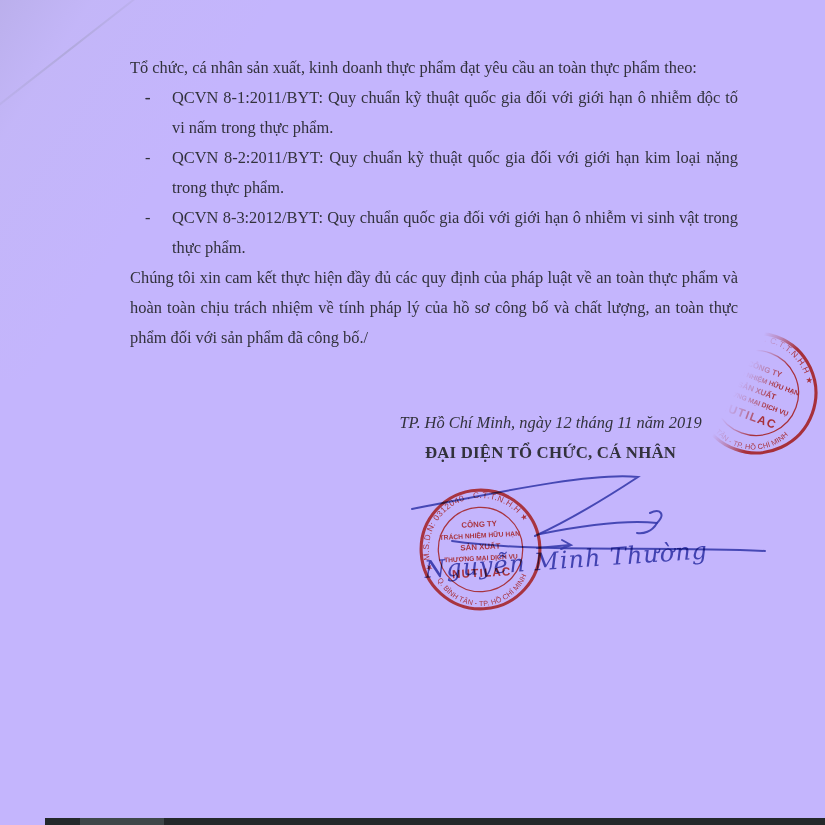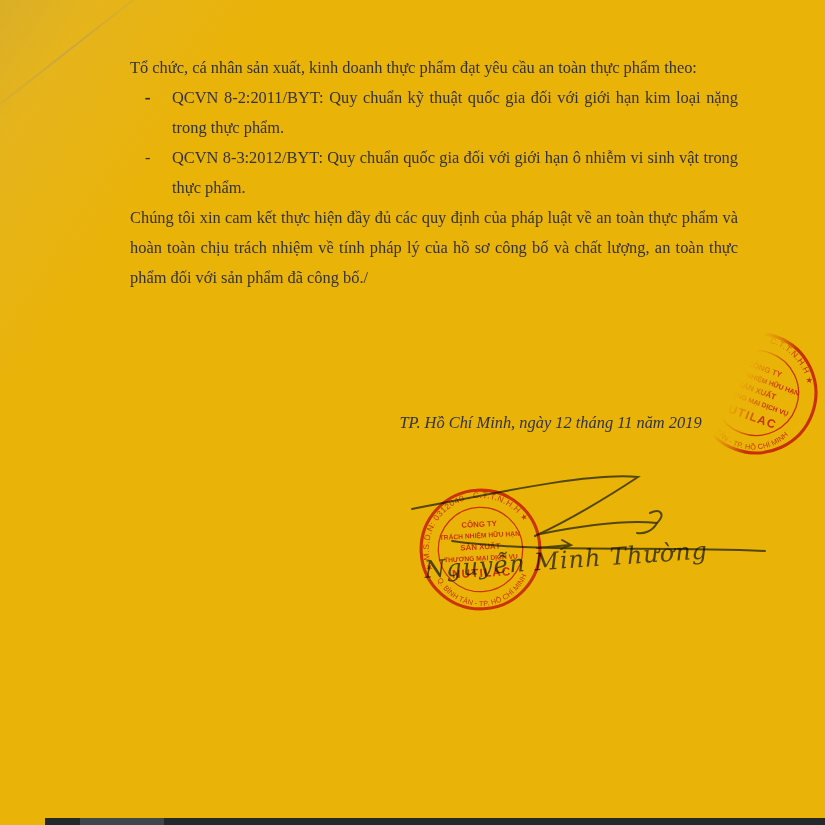--- a/index.html
+++ b/index.html
@@ -1,18 +1,18 @@
 <!DOCTYPE html>
 <html><head>
 <meta charset="utf-8">
 <style>
   html,body{margin:0;padding:0;background:#ffffff;}
   .page{
     position:relative;width:825px;height:825px;overflow:hidden;
-    background:#eab308;
+    background:#c4b5fd;
     font-family:"Liberation Serif","DejaVu Serif",serif;
     color:#32323c;
   }
   
   .crease-shade{
     position:absolute;left:0;top:0;width:420px;height:380px;
     background:linear-gradient(123deg, rgba(150,153,168,0.20) 0%, rgba(190,192,205,0.10) 14%, rgba(255,255,255,0) 42%);
     pointer-events:none;
   }
   .crease-line{
@@ -68,35 +68,37 @@
   <div class="crease-line"></div>
 
   <div class="doc">
     <p>Tổ chức, cá nhân sản xuất, kinh doanh thực phẩm đạt yêu cầu an toàn thực phẩm theo:</p>
     <ul class="reglist">
       <li>
         <span class="dash">-</span>
       </li>
       <li>
         <span class="dash">-</span>
+        <span>QCVN 8-1:2011/BYT: Quy chuẩn kỹ thuật quốc gia đối với giới hạn ô nhiễm độc tố vi nấm trong thực phẩm.</span>
       </li>
       <li>
         <span class="dash">-</span>
         <span>QCVN 8-2:2011/BYT: Quy chuẩn kỹ thuật quốc gia đối với giới hạn kim loại nặng trong thực phẩm.</span>
       </li>
       <li>
         <span class="dash">-</span>
         <span>QCVN 8-3:2012/BYT: Quy chuẩn quốc gia đối với giới hạn ô nhiễm vi sinh vật trong thực phẩm.</span>
       </li>
     </ul>
     <p>Chúng tôi xin cam kết thực hiện đầy đủ các quy định của pháp luật về an toàn thực phẩm và hoàn toàn chịu trách nhiệm về tính pháp lý của hồ sơ công bố và chất lượng, an toàn thực phẩm đối với sản phẩm đã công bố./</p>
   </div>
 
   <div class="sign-block">
     <div class="place-date">TP. Hồ Chí Minh, ngày 12 tháng 11 năm 2019</div>
+    <div class="rep-title">ĐẠI DIỆN TỔ CHỨC, CÁ NHÂN</div>
   </div>
 
   <div class="stamp stamp-main">
     <svg viewBox="0 0 160 160">
       <circle cx="80" cy="80" r="76" fill="none" stroke="#d8392f" stroke-width="4"></circle>
       <circle cx="80" cy="80" r="54" fill="none" stroke="#d8392f" stroke-width="1.6"></circle>
       <defs>
         <path id="arcTopA" d="M 20.2 107.9 A 66 66 0 1 1 139.8 107.9"></path>
         <path id="arcBotA" d="M 18.5 103 A 63 63 0 0 0 141.5 103"></path>
       </defs>

